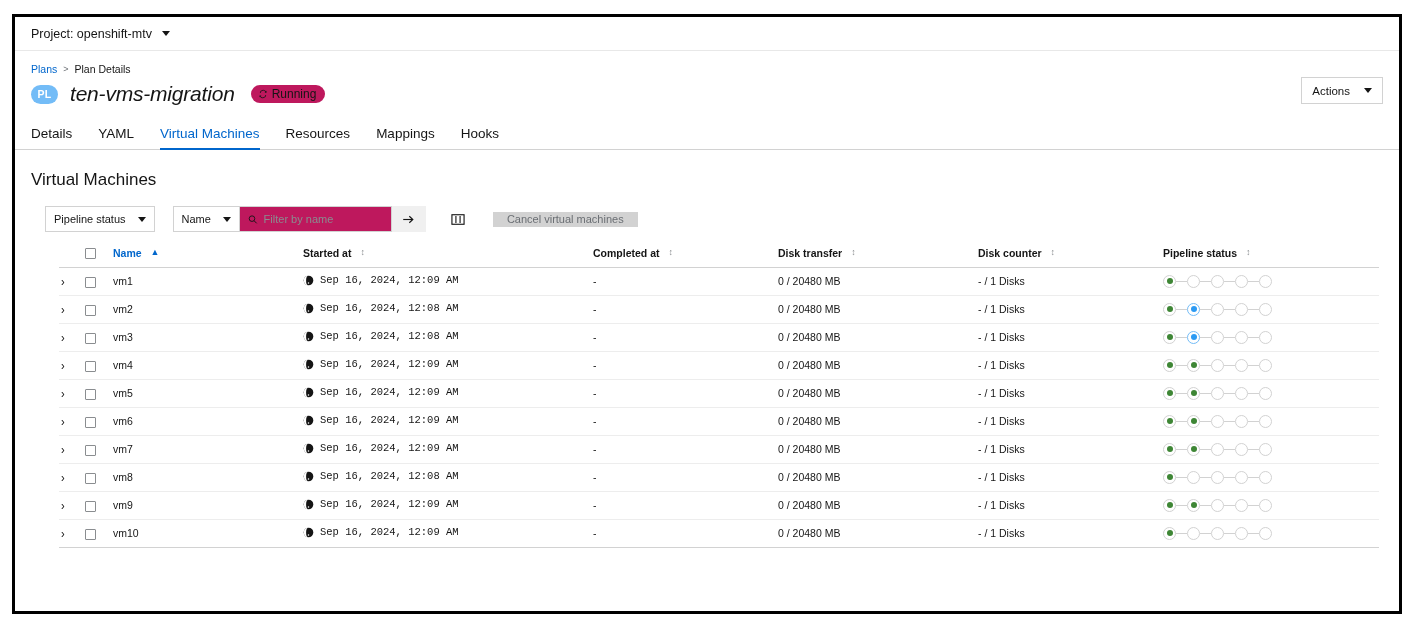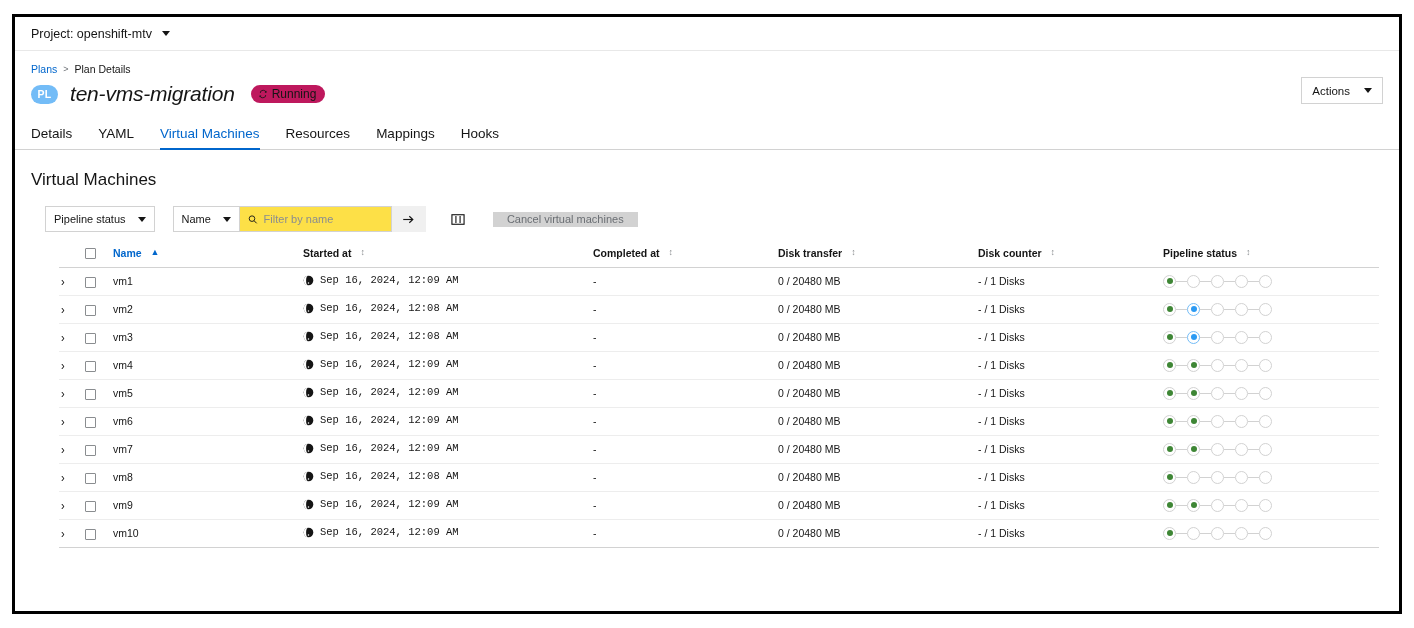--- a/index.html
+++ b/index.html
@@ -142,21 +142,21 @@
     border-top: 5px solid #151515;
   }
   .tb-group { display: flex; align-items: center; margin-left: 18px; }
   .tb-search {
     border: 1px solid #d2d2d2;
     border-left: none;
     height: 26px;
     width: 152px;
     display: flex; align-items: center; gap: 6px;
     padding: 0 8px;
-    background: #fde047;
+    background: #be185d;
   }
   .tb-search input {
     border: none; outline: none;
     font-size: 11px; color: #151515;
     font-family: "Liberation Sans", sans-serif;
     width: 100%;
     background: transparent;
   }
   .tb-search input::placeholder { color: #8a8d90; }
   .arrow-btn {

